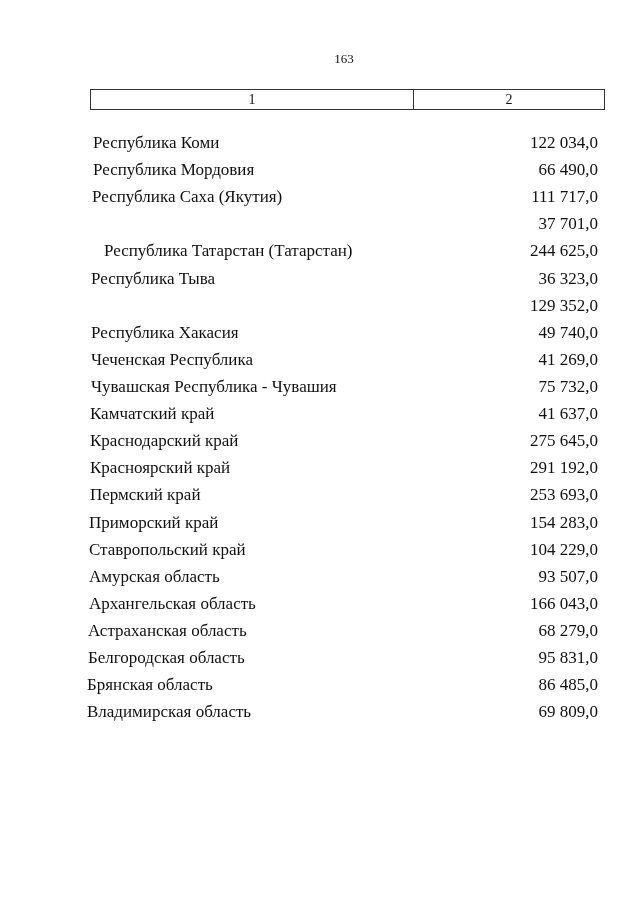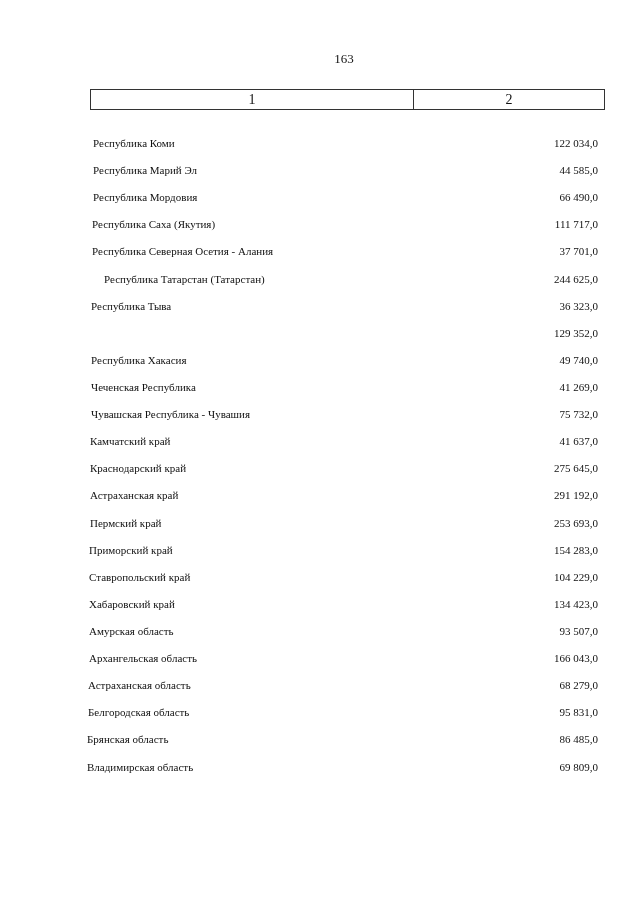--- a/index.html
+++ b/index.html
@@ -54,21 +54,21 @@
     }
     .rows {
       position: absolute;
       top: 134px;
       left: 0;
       width: 640px;
     }
     .row {
       position: relative;
       height: 27.12px;
-      font-size: 11px;
+      font-size: 17px;
       line-height: 18px;
     }
     .row .name {
       position: absolute;
       top: 0;
       white-space: nowrap;
     }
     .row .value {
       position: absolute;
       top: 0;
@@ -86,33 +86,28 @@
   <div class="header-cell col1">1</div>
   <div class="header-cell col2">2</div>
 </div>
 
 <div class="rows">
   <div class="row">
       <span class="name" style="left:93px">Республика Коми</span>
       <span class="value">122 034,0</span>
     </div>
   <div class="row">
-      <span class="name" style="left:93px">Республика Марий Эл</span>
-      <span class="value">44 585,0</span>
-    </div>
-  <div class="row">
       <span class="name" style="left:93px">Республика Мордовия</span>
       <span class="value">66 490,0</span>
     </div>
   <div class="row">
       <span class="name" style="left:92px">Республика Саха (Якутия)</span>
       <span class="value">111 717,0</span>
     </div>
   <div class="row">
-      <span class="name" style="left:92px">Республика Северная Осетия - Алания</span>
       <span class="value">37 701,0</span>
     </div>
   <div class="row">
       <span class="name" style="left:104px">Республика Татарстан (Татарстан)</span>
       <span class="value">244 625,0</span>
     </div>
   <div class="row">
       <span class="name" style="left:91px">Республика Тыва</span>
       <span class="value">36 323,0</span>
     </div>
@@ -133,38 +128,34 @@
     </div>
   <div class="row">
       <span class="name" style="left:90px">Камчатский край</span>
       <span class="value">41 637,0</span>
     </div>
   <div class="row">
       <span class="name" style="left:90px">Краснодарский край</span>
       <span class="value">275 645,0</span>
     </div>
   <div class="row">
-      <span class="name" style="left:90px">Астраханская край</span>
+      <span class="name" style="left:90px">Красноярский край</span>
       <span class="value">291 192,0</span>
     </div>
   <div class="row">
       <span class="name" style="left:90px">Пермский край</span>
       <span class="value">253 693,0</span>
     </div>
   <div class="row">
       <span class="name" style="left:89px">Приморский край</span>
       <span class="value">154 283,0</span>
     </div>
   <div class="row">
       <span class="name" style="left:89px">Ставропольский край</span>
       <span class="value">104 229,0</span>
-    </div>
-  <div class="row">
-      <span class="name" style="left:89px">Хабаровский край</span>
-      <span class="value">134 423,0</span>
     </div>
   <div class="row">
       <span class="name" style="left:89px">Амурская область</span>
       <span class="value">93 507,0</span>
     </div>
   <div class="row">
       <span class="name" style="left:89px">Архангельская область</span>
       <span class="value">166 043,0</span>
     </div>
   <div class="row">

